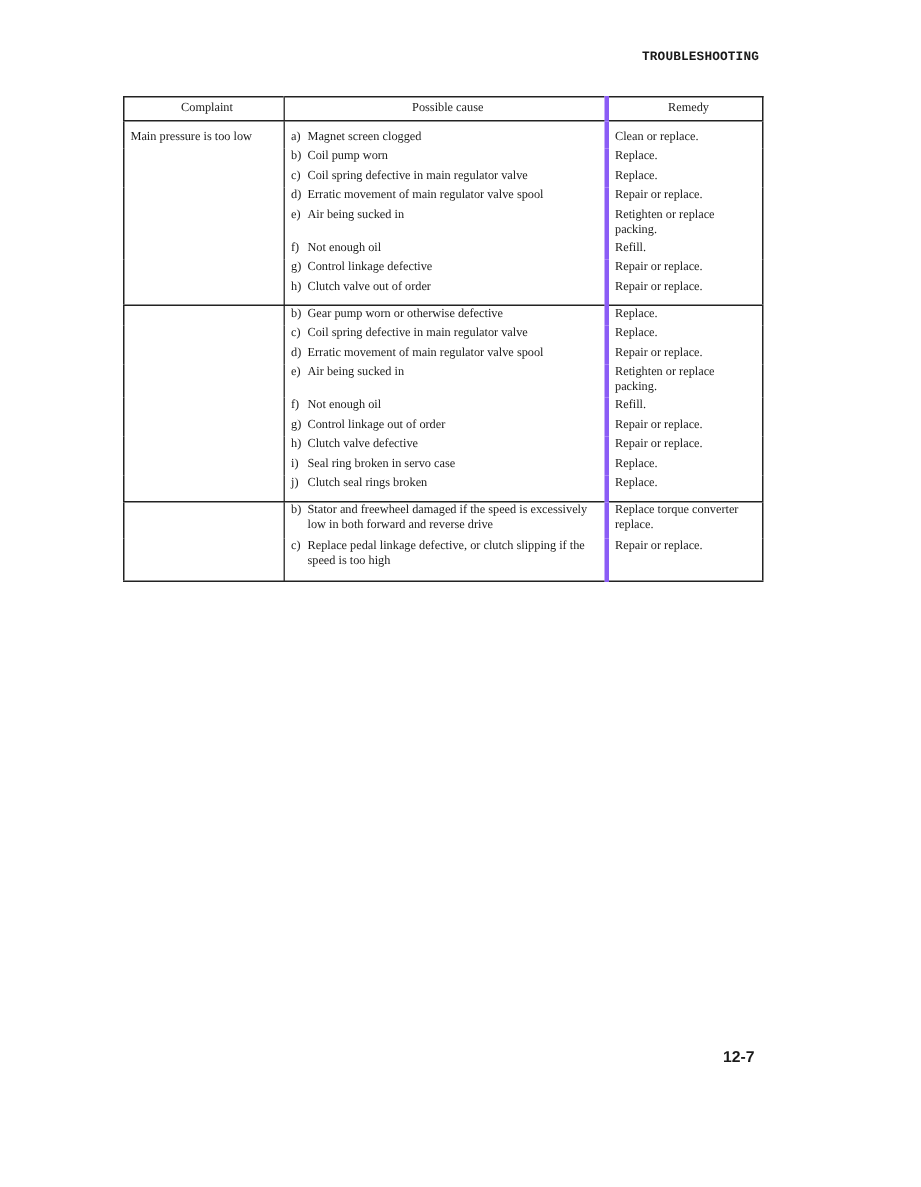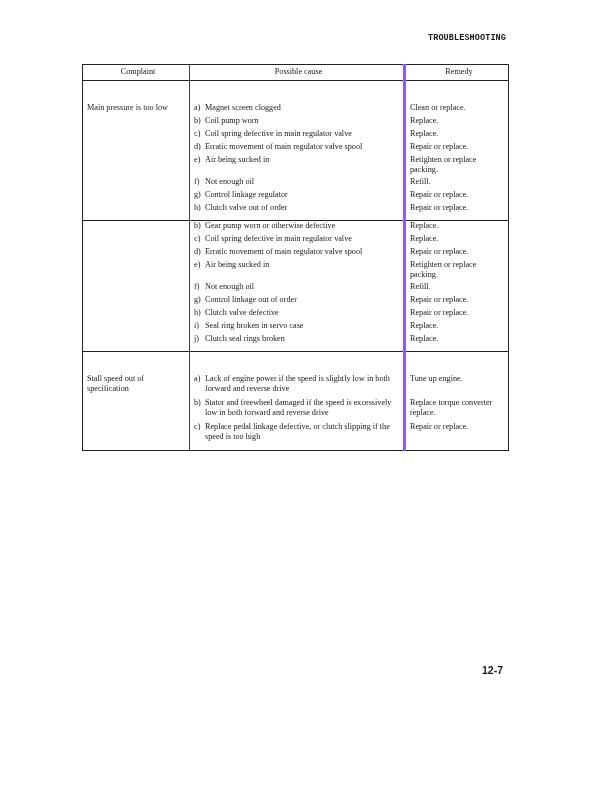--- a/index.html
+++ b/index.html
@@ -1,31 +1,31 @@
 <!DOCTYPE html>
 <html><head>
 <meta charset="utf-8">
 <style>
   html, body { margin: 0; padding: 0; background: #ffffff; }
   body { width: 614px; height: 791px; position: relative; overflow: hidden;
          font-family: "Liberation Serif", serif; color: #1a1a1a; }
   .running-head { position: absolute; left: 428px; top: 33px; font-family: Liberation Mono, monospace;
                   font-weight: bold; font-size: 8.5px; letter-spacing: 0.1px; }
-  .page-number { position: absolute; left: 482px; top: 664px; font-family: "Liberation Sans", sans-serif;
+  .page-number { position: absolute; left: 482px; top: 699px; font-family: "Liberation Sans", sans-serif;
                  font-weight: bold; font-size: 10.5px; }
   table.trouble { position: absolute; left: 82px; top: 64px; width: 427px; border-collapse: collapse;
                   border: 1.5px solid #222; font-size: 8.2px; line-height: 10.4px; }
   table.trouble th { font-weight: normal; text-align: center; border-bottom: 1.5px solid #222;
                      padding: 2px 0 2px 4px; height: 11px; }
   table.trouble td { vertical-align: top; padding: 0 4px; }
   .col-complaint { width: 98px; border-right: 1px solid #444; }
   .col-cause { width: 205px; border-right: 3px solid #8b5cf6; }
   .col-remedy { }
   tr.section-end td { border-bottom: 1.5px solid #222; }
-  tr.first td { padding-top: 22px; }
+  tr.first td { padding-top: 5px; }
   tr.last td { padding-bottom: 4px; }
   .cause-line { display: flex; }
   .cause-letter { width: 11px; flex: none; }
   .cause-text { flex: 1; }
   .row-cell { height: 13px; }
   .tall { height: 22px; }
   .tall3 { height: 24px; }
 </style>
 </head>
 <body>
@@ -99,21 +99,21 @@
             <span class="cause-text">Not enough oil</span>
           </div>
         </td>
         <td class="col-remedy"><span>Refill.</span></td>
       </tr>
       <tr class="">
         <td class="col-complaint"></td>
         <td class="col-cause">
           <div class="cause-line row-cell">
             <span class="cause-letter">g)</span>
-            <span class="cause-text">Control linkage regulator</span>
+            <span class="cause-text">Control linkage defective</span>
           </div>
         </td>
         <td class="col-remedy"><span>Repair or replace.</span></td>
       </tr>
       <tr class="last section-end">
         <td class="col-complaint"></td>
         <td class="col-cause">
           <div class="cause-line row-cell">
             <span class="cause-letter">h)</span>
             <span class="cause-text">Clutch valve out of order</span>
@@ -204,30 +204,20 @@
       <tr class="last section-end">
         <td class="col-complaint"></td>
         <td class="col-cause">
           <div class="cause-line row-cell">
             <span class="cause-letter">j)</span>
             <span class="cause-text">Clutch seal rings broken</span>
           </div>
         </td>
         <td class="col-remedy"><span>Replace.</span></td>
       </tr>
-      <tr class="first">
-        <td class="col-complaint"><span>Stall speed out of specification</span></td>
-        <td class="col-cause">
-          <div class="cause-line tall3">
-            <span class="cause-letter">a)</span>
-            <span class="cause-text">Lack of engine power if the speed is slightly low in both forward and reverse drive</span>
-          </div>
-        </td>
-        <td class="col-remedy"><span>Tune up engine.</span></td>
-      </tr>
       <tr class="">
         <td class="col-complaint"></td>
         <td class="col-cause">
           <div class="cause-line tall3">
             <span class="cause-letter">b)</span>
             <span class="cause-text">Stator and freewheel damaged if the speed is excessively low in both forward and reverse drive</span>
           </div>
         </td>
         <td class="col-remedy"><span>Replace torque converter replace.</span></td>
       </tr>

